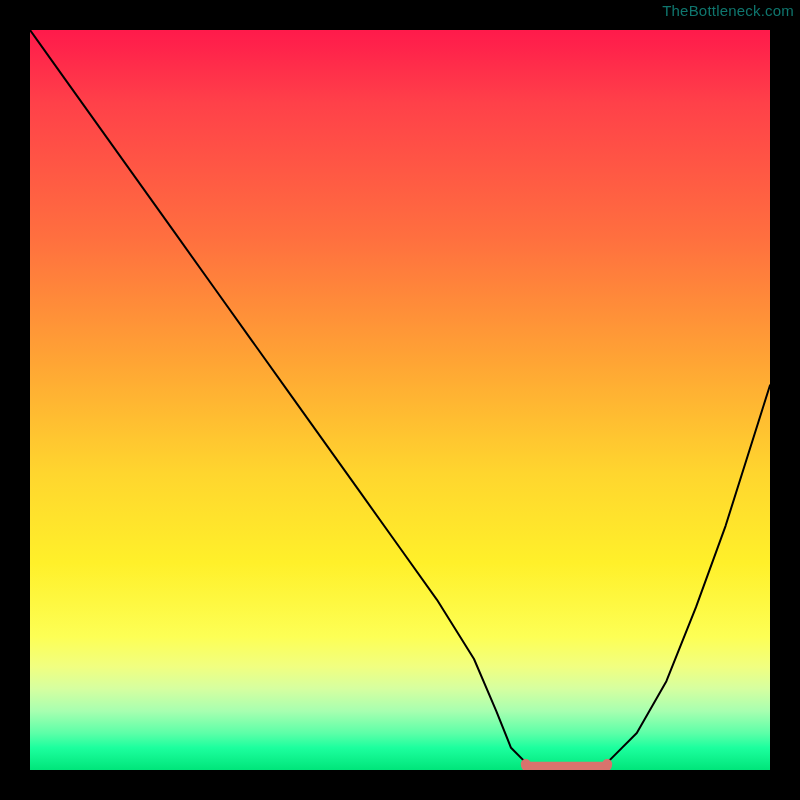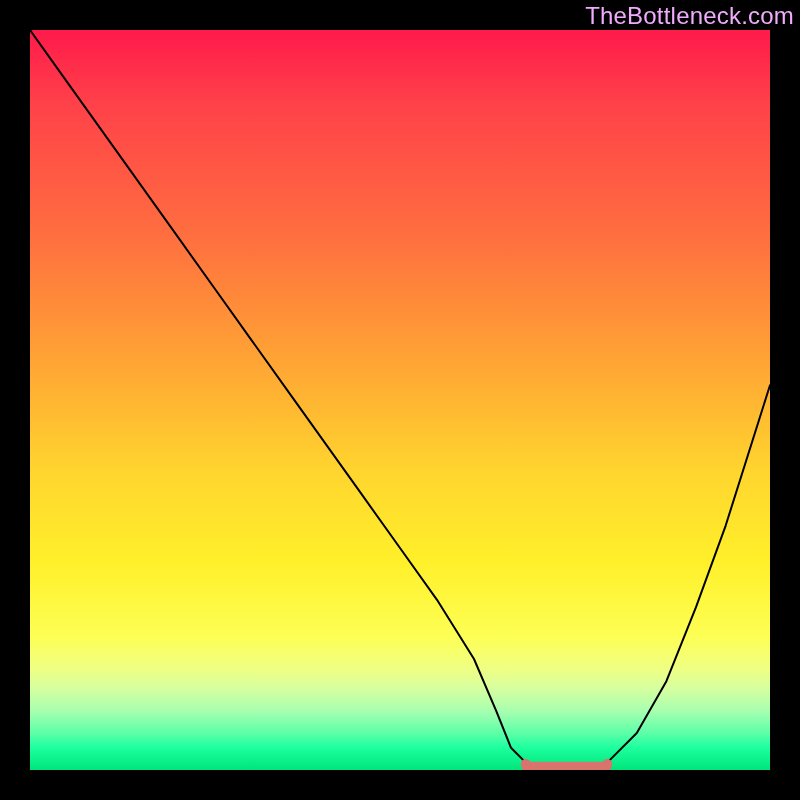--- a/index.html
+++ b/index.html
@@ -13,22 +13,22 @@
   }
   .frame {
     position: relative;
     width: 800px;
     height: 800px;
     background: #000;
   }
   .watermark {
     position: absolute;
     right: 6px;
-    color: #f0abfc;
-    font-size: 24px;
+    color: #0f766e;
+    font-size: 15px;
     font-weight: 400;
     letter-spacing: 0.2px;
     z-index: 3;
     text-align: center;
   }
   .plot-area {
     position: absolute;
     left: 30px;
     top: 30px;
     width: 740px;

